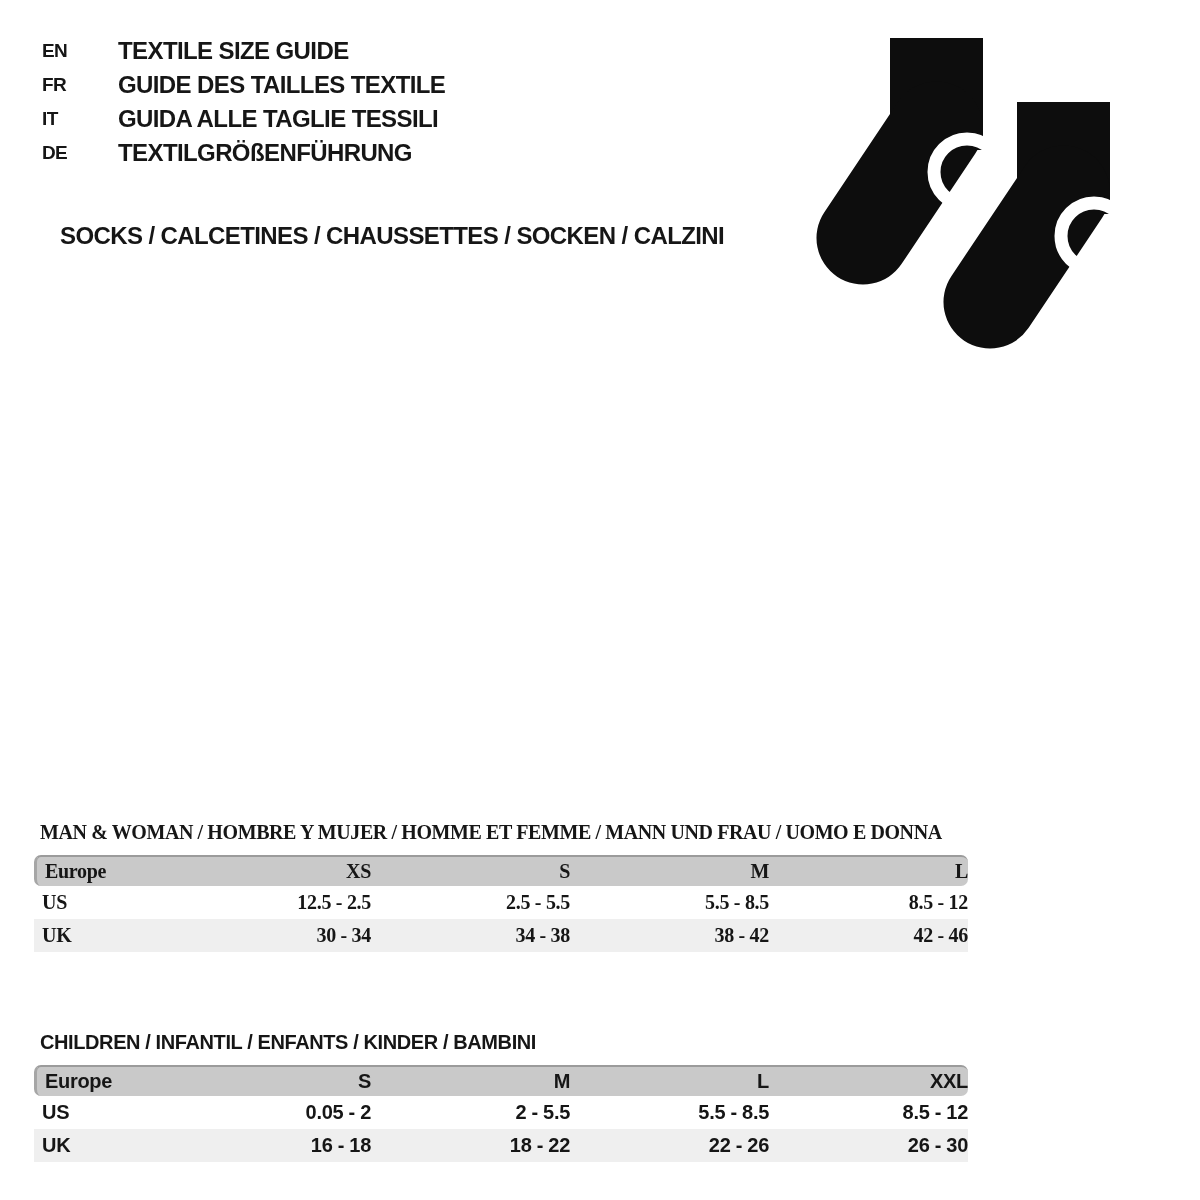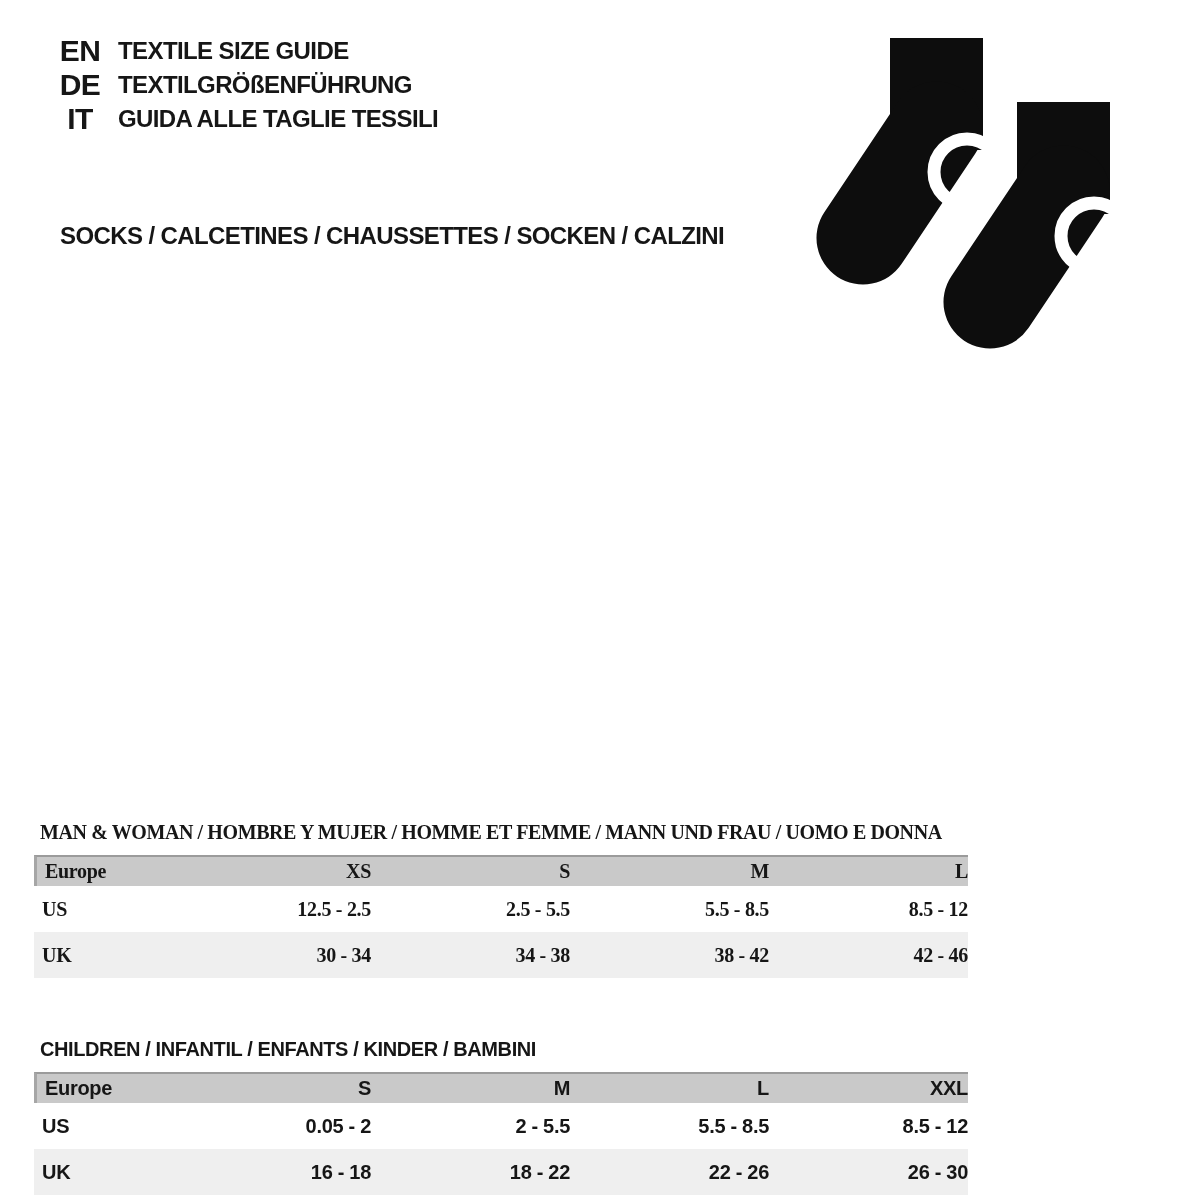--- a/index.html
+++ b/index.html
@@ -3,55 +3,59 @@
 <meta charset="utf-8">
 <style>
   html,body{margin:0;padding:0;background:#ffffff;}
   .page{
     position:relative;width:1200px;height:1200px;background:#ffffff;overflow:hidden;
     font-family:"Liberation Sans",sans-serif;font-weight:bold;color:#161616;
   }
   
   .lang-block{position:absolute;left:42px;top:34px;}
   .lang-row{display:flex;height:34px;align-items:center;}
-  .lang-code{width:76px;font-size:30px;letter-spacing:-0.6px;text-align:center;}
+  .lang-code{width:76px;font-size:19px;letter-spacing:-0.6px;}
   .lang-label{font-size:24px;letter-spacing:-0.6px;white-space:nowrap;}
   
   .product-line{position:absolute;left:42px;top:222px;font-size:24px;letter-spacing:-0.6px;white-space:nowrap;margin-left:18px;}
   
   .socks-icon{position:absolute;left:795px;top:20px;width:340px;height:345px;}
   
   .size-table{position:absolute;left:34px;width:934px;}
   .t-adults{top:821px;font-family:Liberation Serif, serif;}
-  .t-children{top:1031px;margin-top:7px;}
+  .t-children{top:1031px;}
   .table-title{font-size:20px;line-height:22px;padding-left:6px;margin:0 0 12px 0;letter-spacing:-0.4px;white-space:nowrap;}
-  .trow{display:flex;height:46px;align-items:center;font-size:20px;letter-spacing:-0.3px;}
-  .trow-head{background:#c9c9c9;border-top:2px solid #9b9b9b;border-left:3px solid #a6a6a6;height:29px;}
+  .trow{display:flex;height:33px;align-items:center;font-size:20px;letter-spacing:-0.3px;}
+  .trow-head{background:#c9c9c9;border-top:2px solid #9b9b9b;border-left:3px solid #a6a6a6;height:29px;border-radius:7px;}
   .alt{background:#efefef;}
   .c0{width:138px;padding-left:8px;box-sizing:border-box;}
   .trow-head .c0{width:135px;}
   .c{flex:1;text-align:right;}
 </style>
 </head>
 <body>
 
 <div class="page">
 
   <div class="lang-block">
     <div class="lang-row">
       <span class="lang-code">EN</span>
       <span class="lang-label">TEXTILE SIZE GUIDE</span>
     </div>
     <div class="lang-row">
-      <span class="lang-code">DE</span>
-      <span class="lang-label">TEXTILGRÖßENFÜHRUNG</span>
+      <span class="lang-code">FR</span>
+      <span class="lang-label">GUIDE DES TAILLES TEXTILE</span>
     </div>
     <div class="lang-row">
       <span class="lang-code">IT</span>
       <span class="lang-label">GUIDA ALLE TAGLIE TESSILI</span>
+    </div>
+    <div class="lang-row">
+      <span class="lang-code">DE</span>
+      <span class="lang-label">TEXTILGRÖßENFÜHRUNG</span>
     </div>
   </div>
 
   <div class="product-line">SOCKS / CALCETINES / CHAUSSETTES / SOCKEN / CALZINI</div>
 
   <svg class="socks-icon" viewBox="795 20 340 345" xmlns="http://www.w3.org/2000/svg" aria-hidden="true">
 
     <g fill="#0d0d0d" stroke="none">
       <rect x="890" y="38" width="93" height="112"></rect>
       <line x1="936.5" y1="128" x2="863" y2="238" stroke="#0d0d0d" stroke-width="93" stroke-linecap="round"></line>

